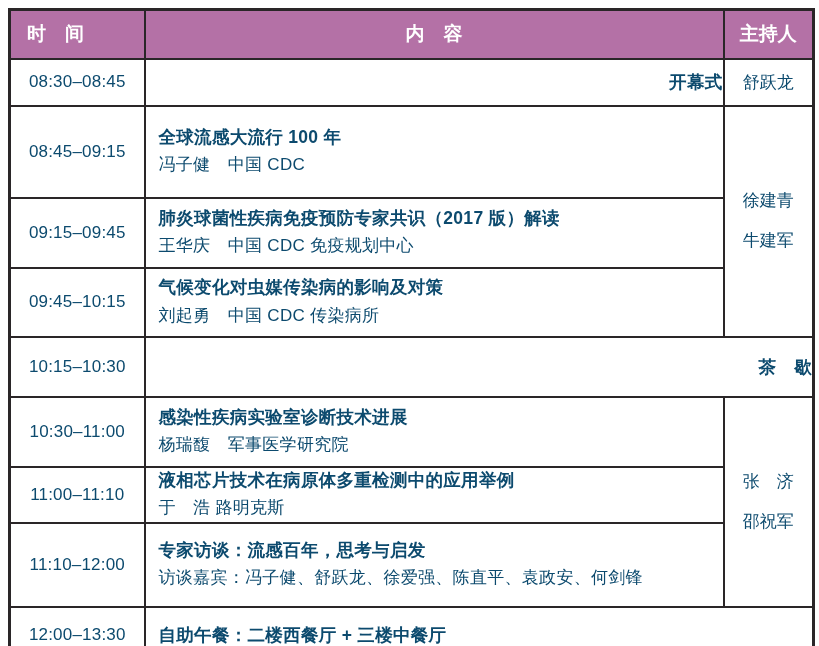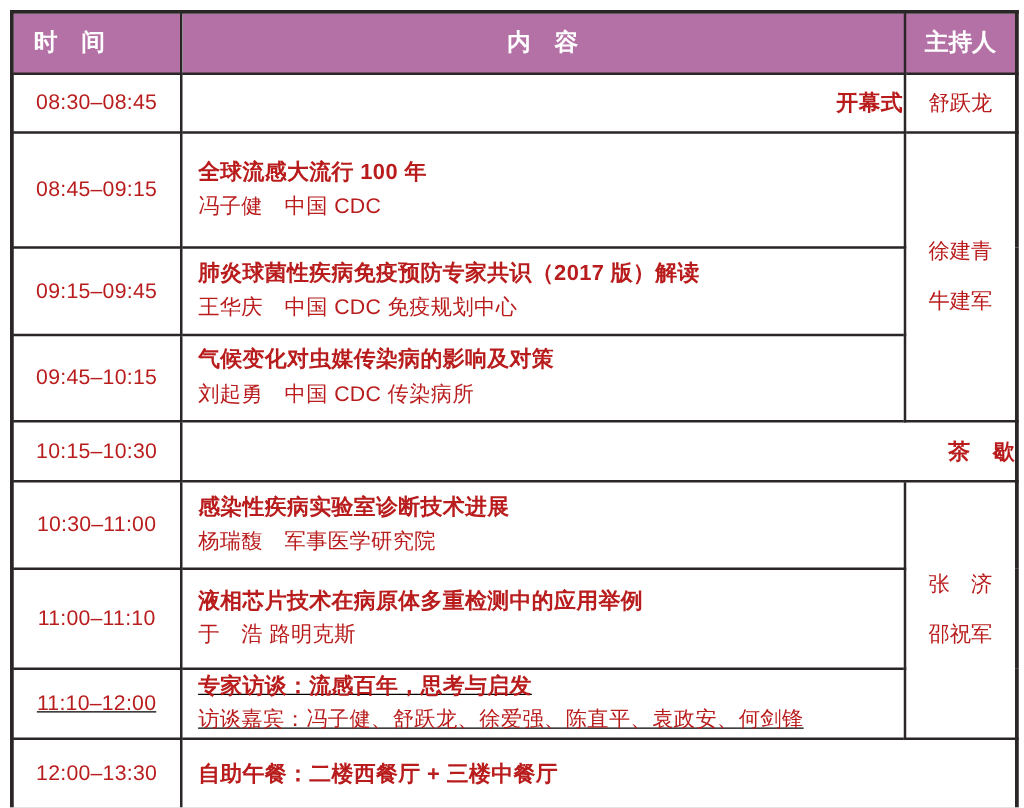--- a/index.html
+++ b/index.html
@@ -22,45 +22,45 @@
     width: 804px;
     border-collapse: collapse;
     table-layout: fixed;
     border: 3px solid #2a2628;
   }
   col.c-time { width: 135px; }
   col.c-content { width: 579px; }
   col.c-host { width: 90px; }
   th, td {
     border: 2px solid #2a2628;
-    color: #b91c1c;
+    color: #0c4a6e;
     vertical-align: middle;
     padding: 0;
     overflow: hidden;
   }
   
   tr.hdr { height: 49px; }
   th.hdr-cell {
     background: #b471a6;
     color: #ffffff;
     font-weight: bold;
     font-size: 19px;
   }
   th.hdr-time { text-align: left; padding-left: 16px; }
   th.hdr-content { text-align: center; }
   th.hdr-host { text-align: center; }
   
   tr.r1 { height: 47px; }
   tr.r2 { height: 92px; }
   tr.r3 { height: 70px; }
   tr.r4 { height: 69px; }
-  tr.r5 { height: 48px; }
+  tr.r5 { height: 60px; }
   tr.r6 { height: 70px; }
-  tr.r7 { height: 80px; }
-  tr.r8 { height: 56px; text-decoration: underline; }
+  tr.r7 { height: 56px; }
+  tr.r8 { height: 84px; }
   tr.r9 { height: 57px; }
   
   td.time {
     text-align: center;
     font-size: 17px;
     letter-spacing: 0.2px;
     white-space: nowrap;
   }
   td.session { padding-left: 13px; padding-right: 8px; }
   td.session .title {

